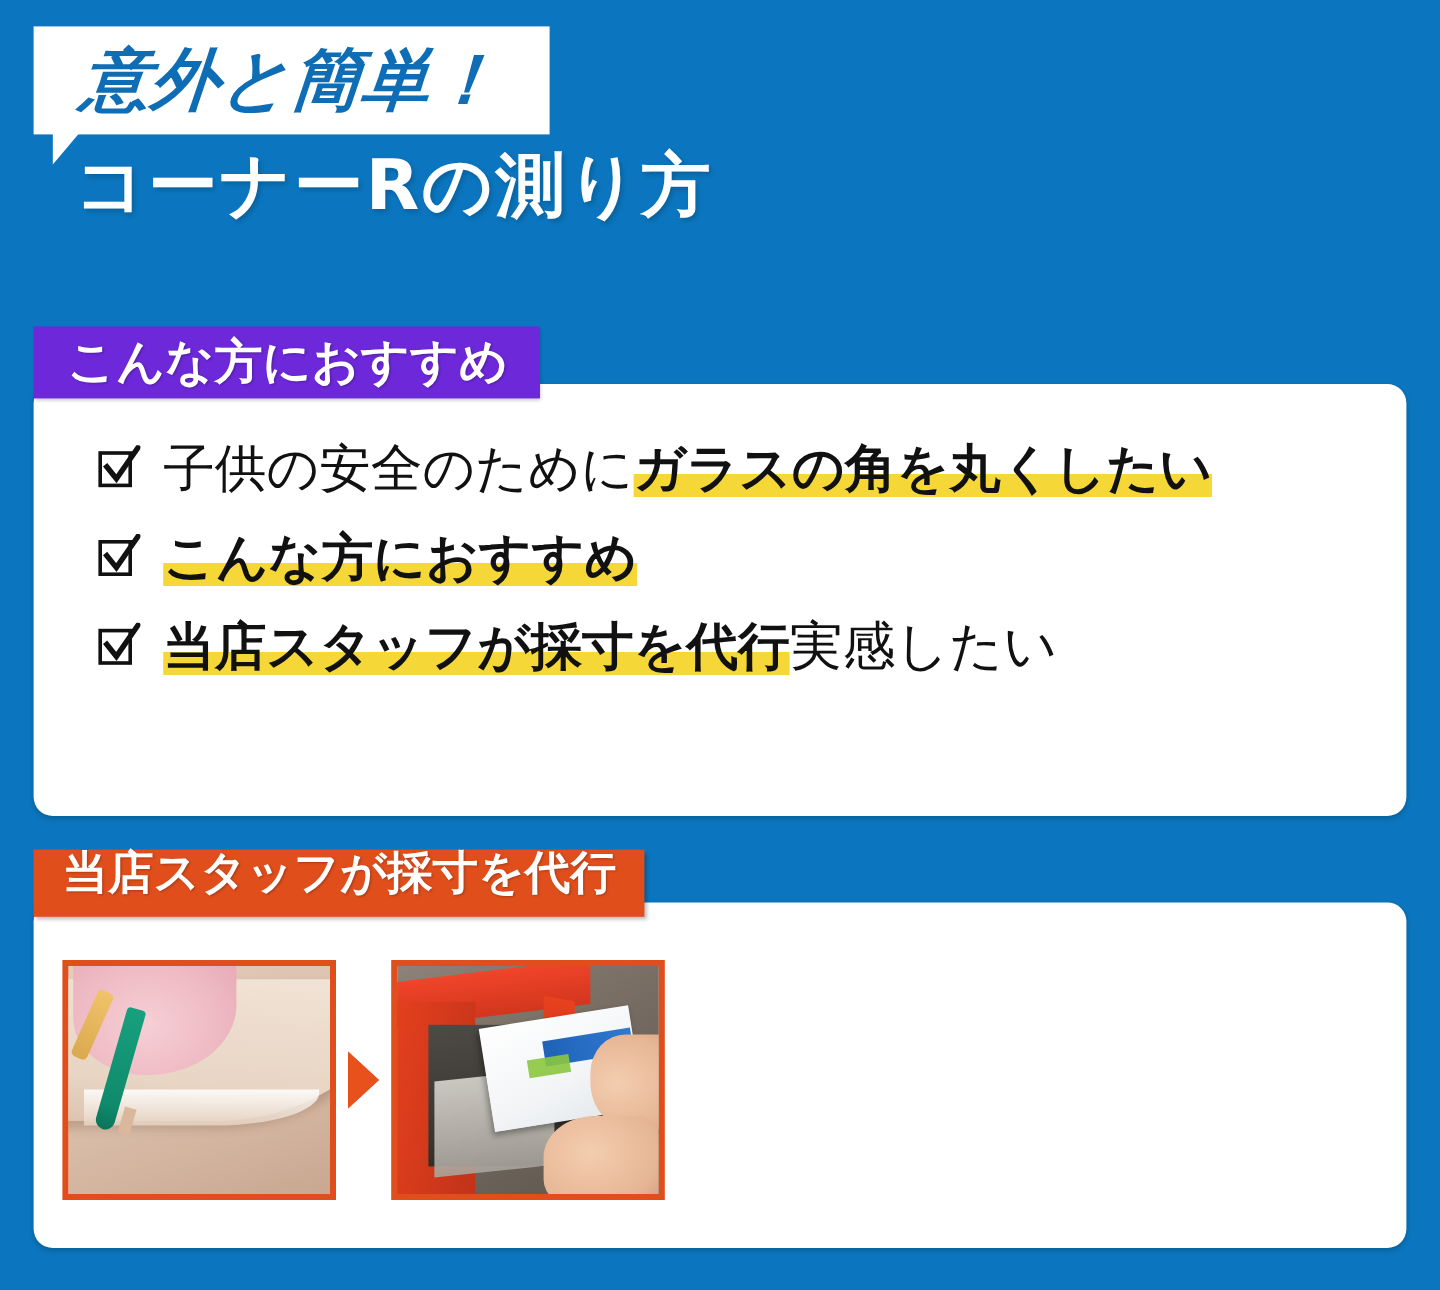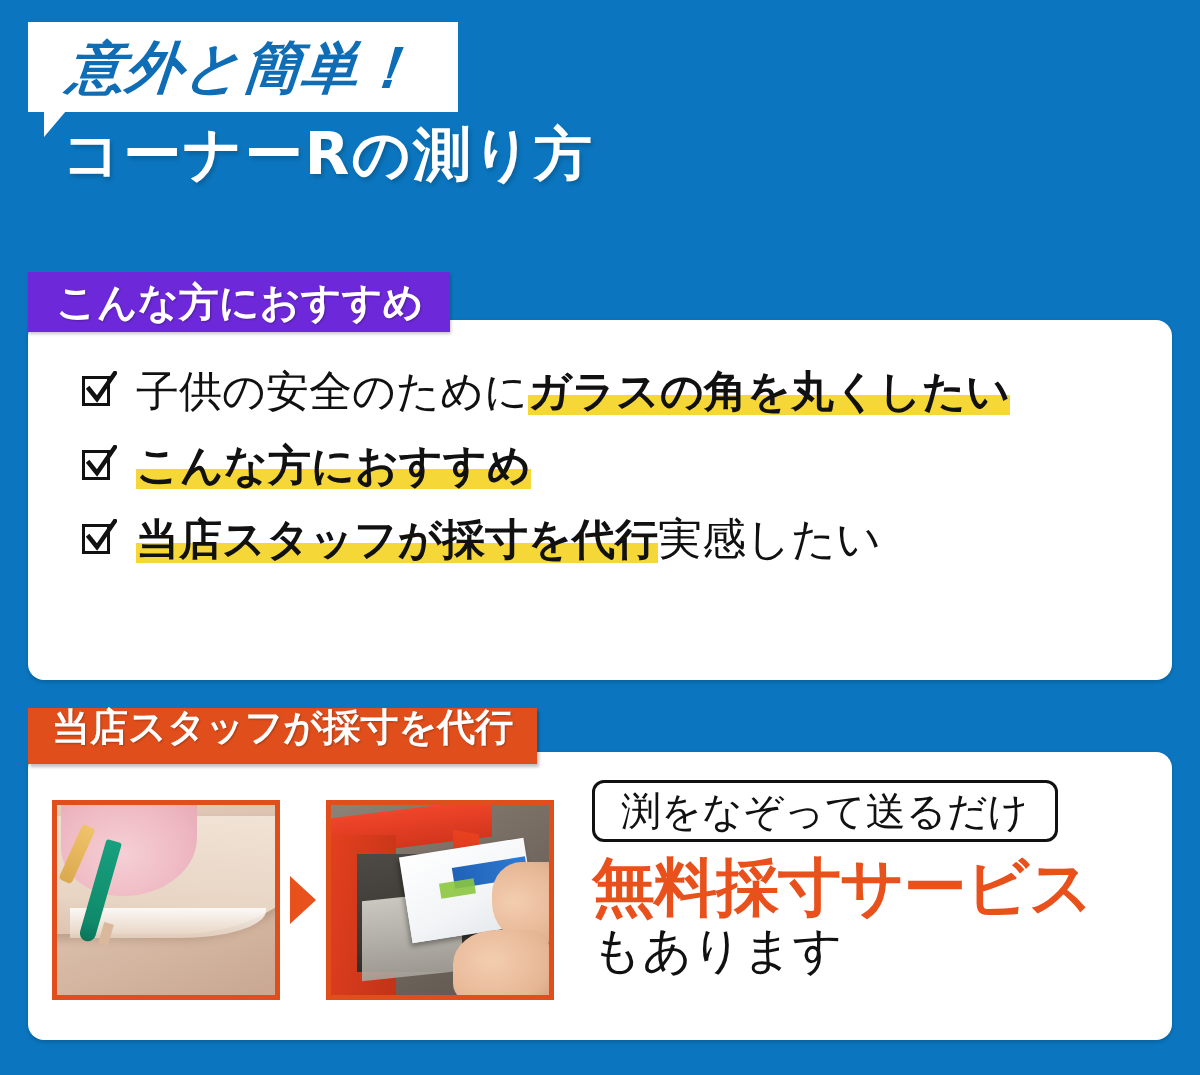--- a/index.html
+++ b/index.html
@@ -509,21 +509,14 @@
       <span class="slot"></span>
       <span class="slot-inner"></span>
       <span class="envelope"></span>
       <span class="env-band"></span>
       <span class="env-g"></span>
       <span class="hand2"></span>
       <span class="hand3"></span>
     </div>
   </div>
 
-  <div class="right-block">
-    <div class="pill">
-      <span class="pill-text">渕をなぞって送るだけ</span>
-    </div>
-    <div class="headline">無料採寸サービス</div>
-    <div class="subline">もあります</div>
-  </div>
 
 </div>
 
 </body></html>

